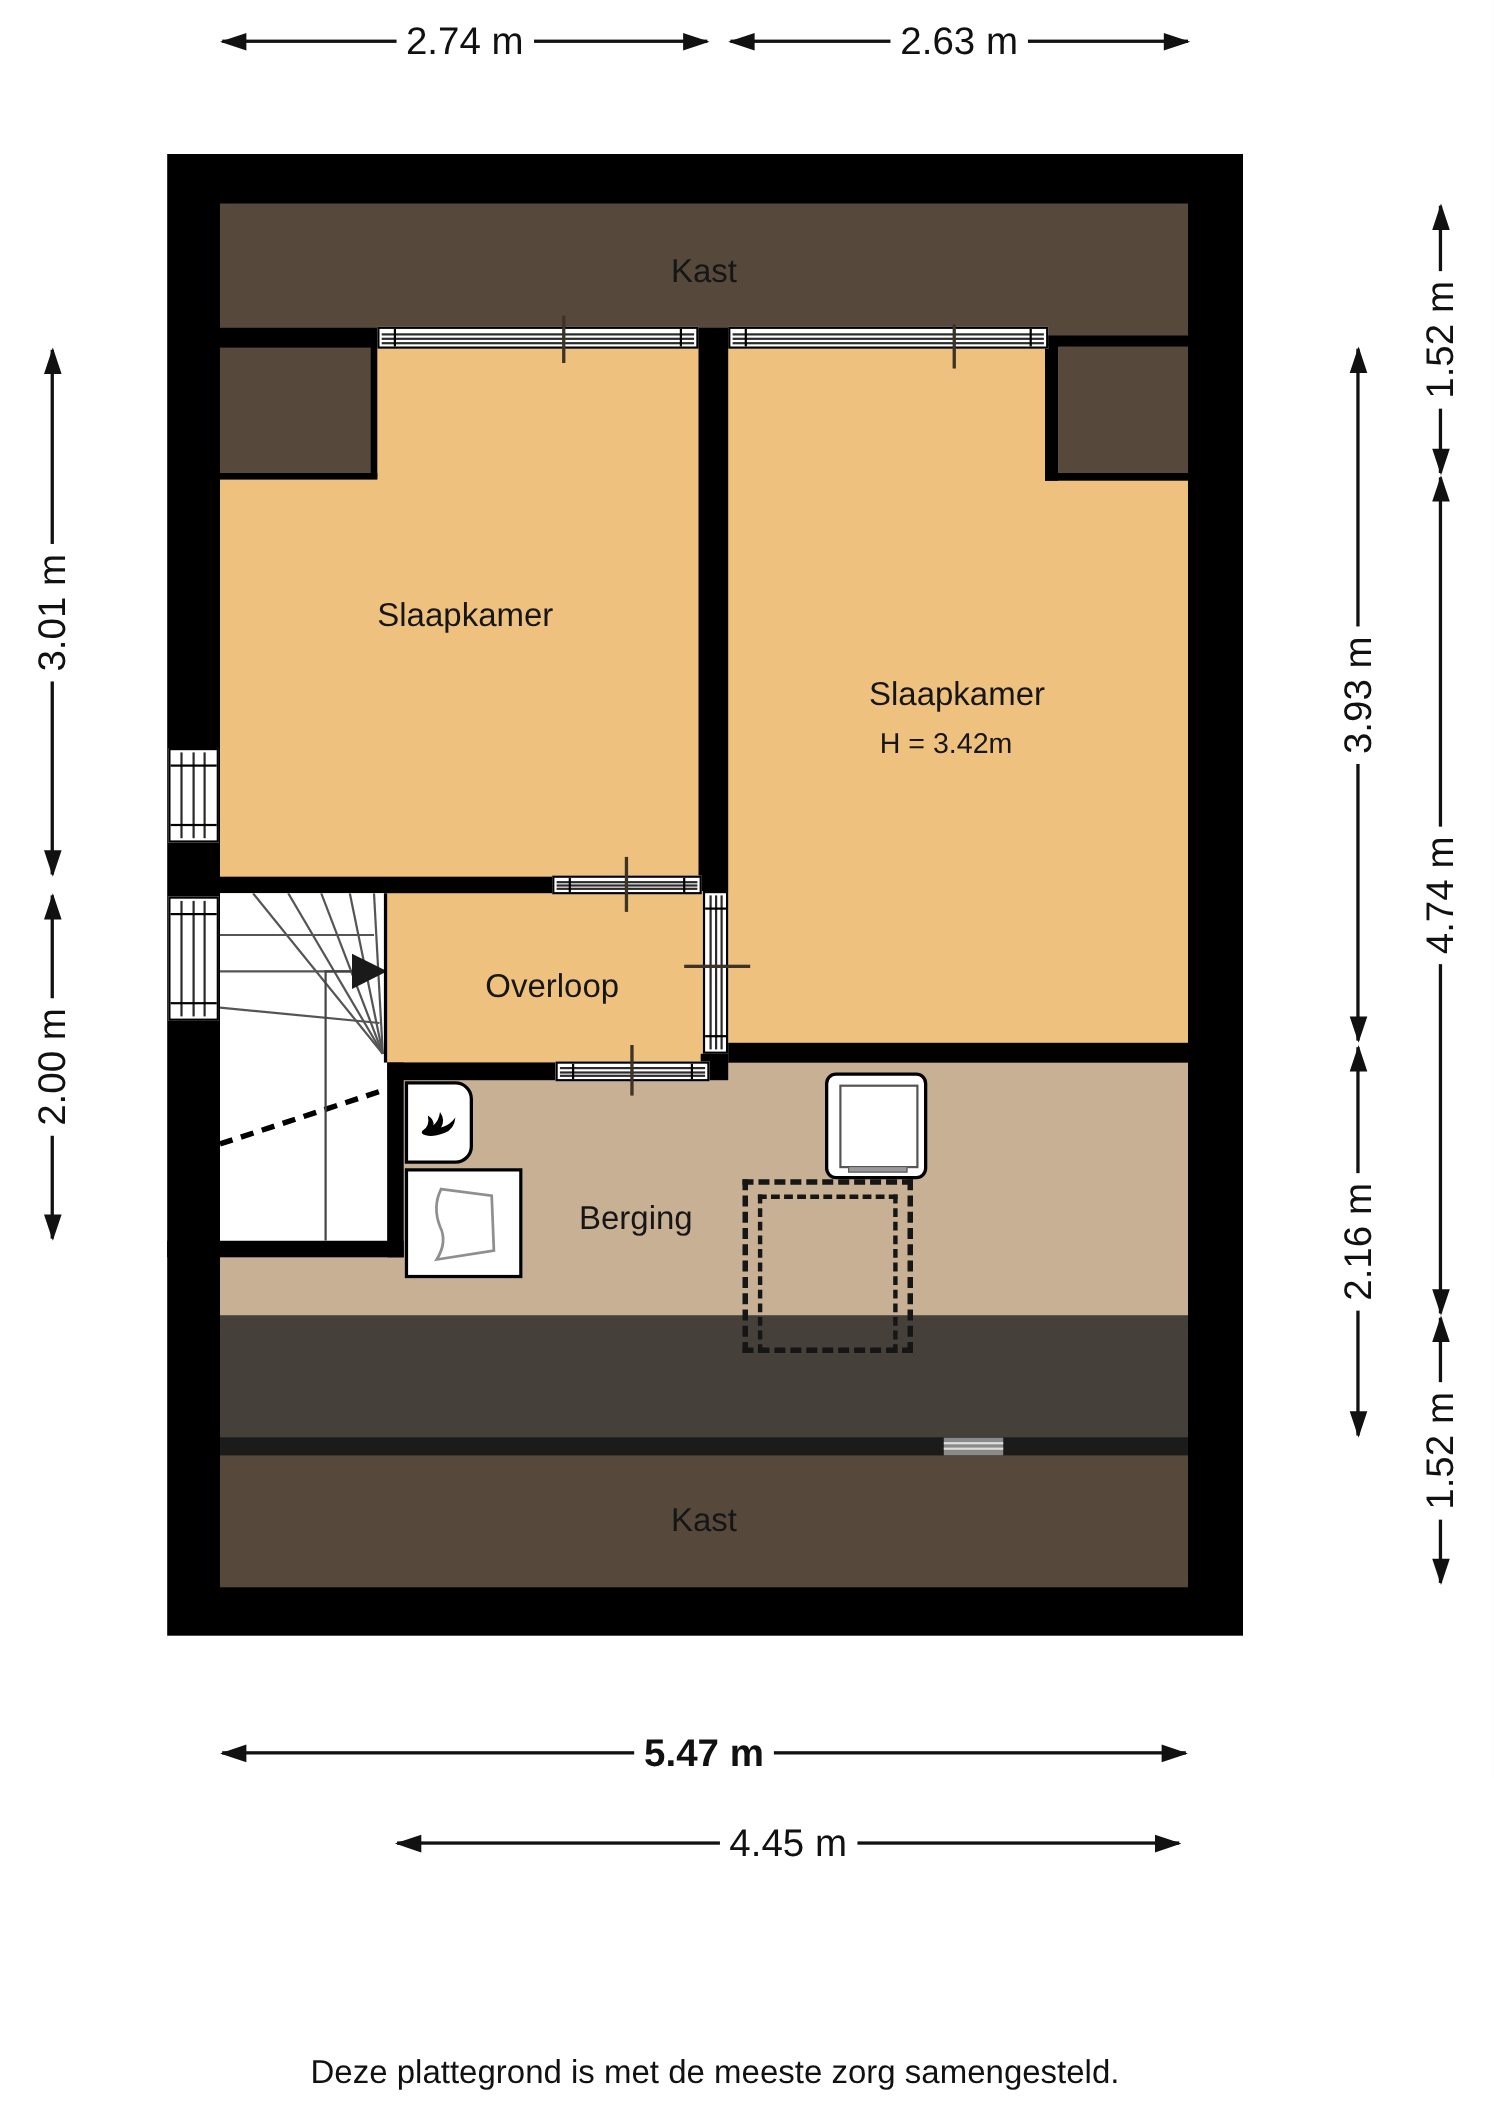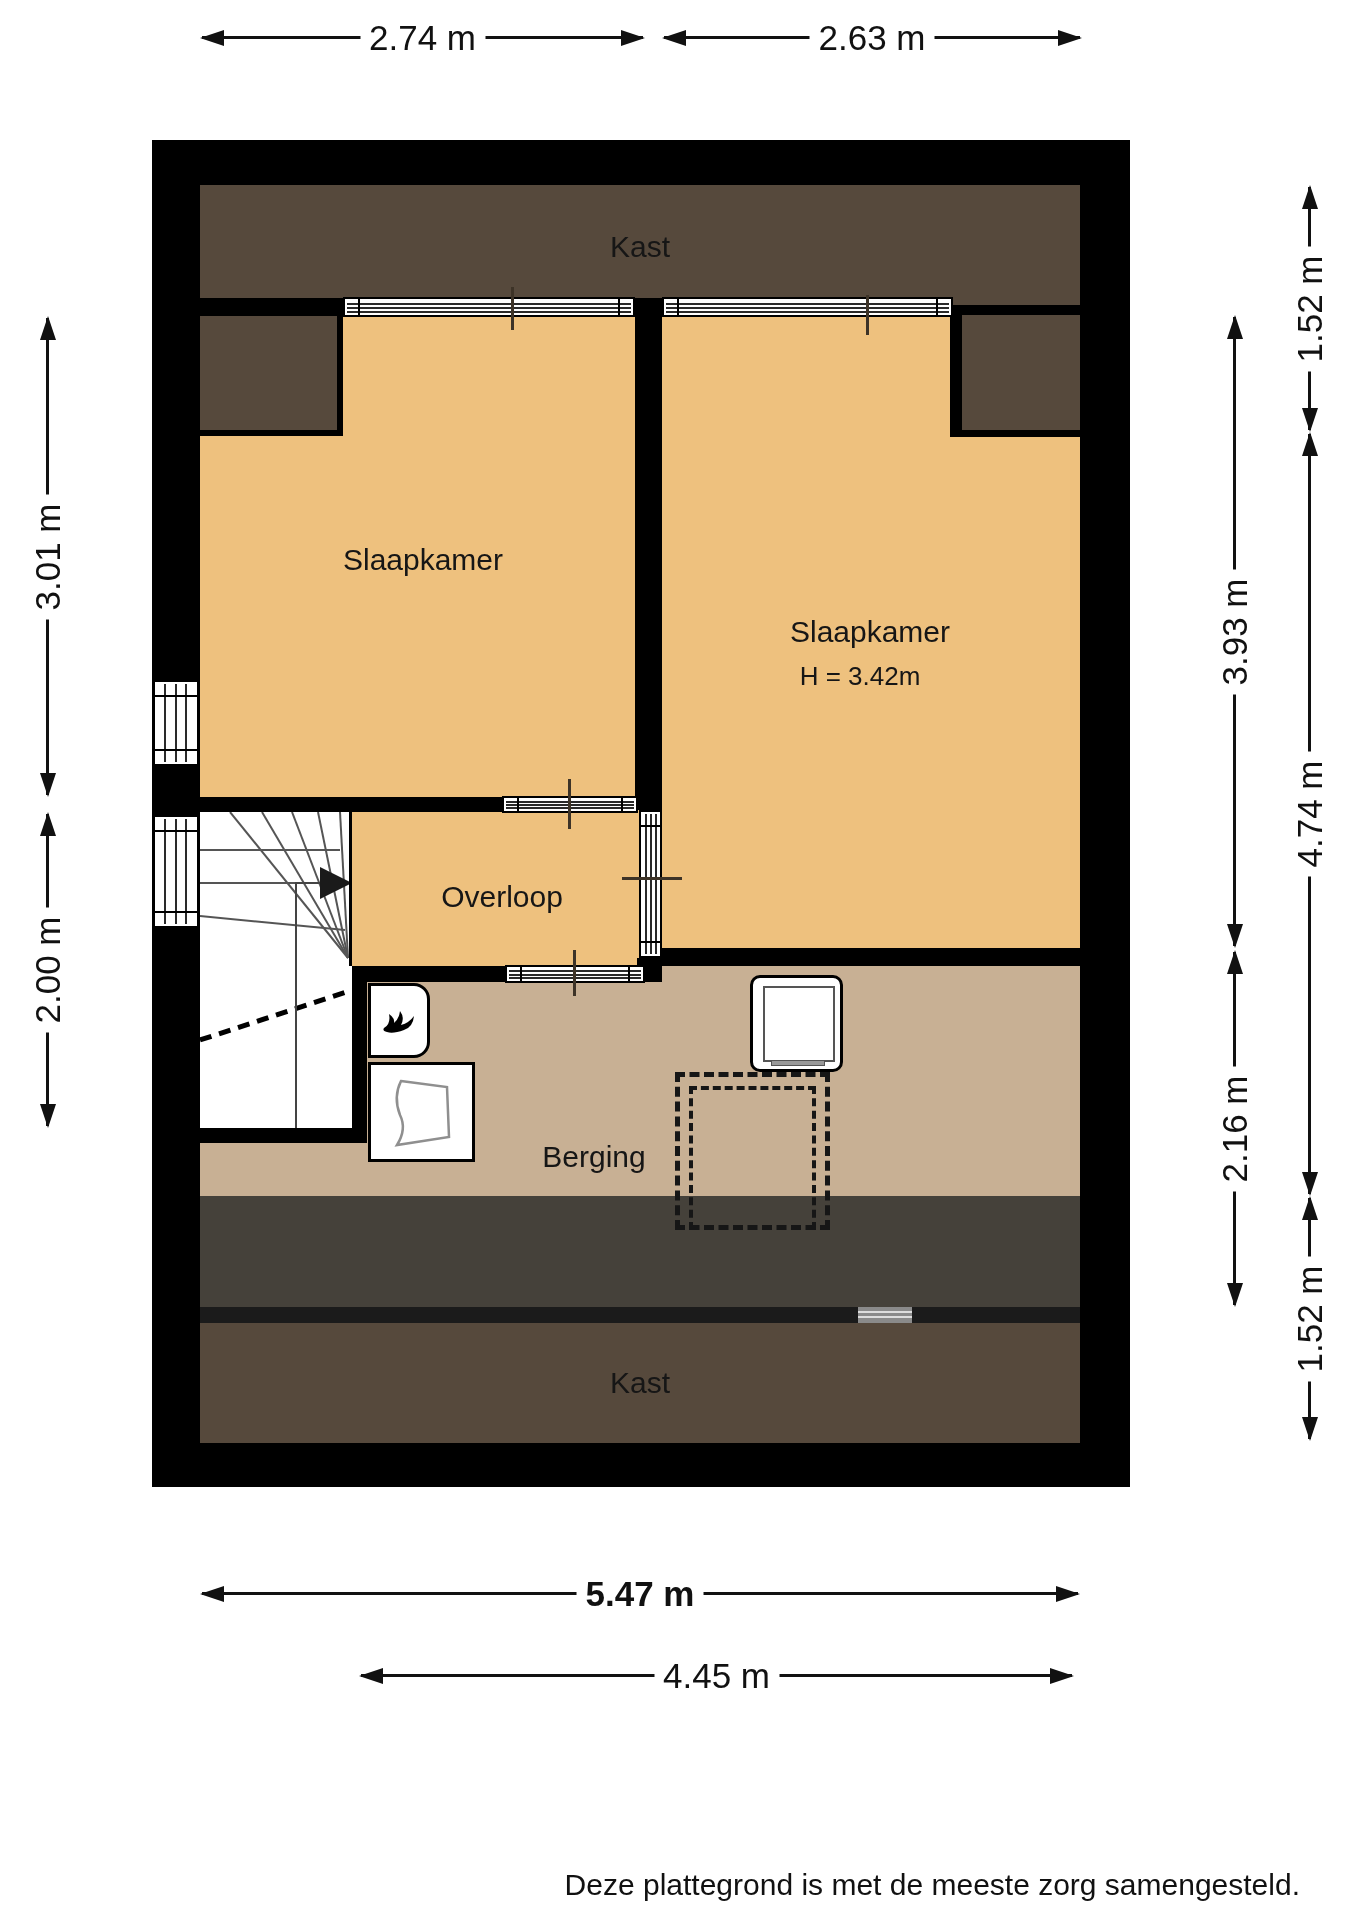--- a/index.html
+++ b/index.html
@@ -177,21 +177,21 @@
   </div>
 
   <div class="dashed-outer" style="left:675px;top:1072px;width:155px;height:158px;"></div>
   <div class="dashed-inner" style="left:689px;top:1086px;width:127px;height:144px;"></div>
 
   <div class="rlabel" style="left:640px;top:247px;">Kast</div>
   <div class="rlabel" style="left:423px;top:560px;">Slaapkamer</div>
   <div class="rlabel" style="left:870px;top:632px;">Slaapkamer</div>
   <div class="rlabel small" style="left:860px;top:676px;">H = 3.42m</div>
   <div class="rlabel" style="left:502px;top:897px;">Overloop</div>
-  <div class="rlabel" style="left:578px;top:1157px;margin-left:16px;">Berging</div>
+  <div class="rlabel" style="left:578px;top:1108px;">Berging</div>
   <div class="rlabel" style="left:640px;top:1383px;">Kast</div>
 
   <div class="dim dim-h" style="left:200px;top:18px;width:445px;">
     <div class="ln"></div>
       <div class="ah-l"></div>
       <div class="ah-r"></div>
     <span class="lb">2.74 m</span>
   </div>
   <div class="dim dim-h" style="left:662px;top:18px;width:420px;">
     <div class="ln"></div>
@@ -251,15 +251,15 @@
       <div class="ah-r"></div>
     <span class="lb">5.47 m</span>
   </div>
   <div class="dim dim-h" style="left:359px;top:1656px;width:715px;">
     <div class="ln"></div>
       <div class="ah-l"></div>
       <div class="ah-r"></div>
     <span class="lb">4.45 m</span>
   </div>
 
-  <div class="footer-line" style="top:1868px;text-align:right;">Deze plattegrond is met de meeste zorg samengesteld.</div>
+  <div class="footer-line" style="top:1868px;">Deze plattegrond is met de meeste zorg samengesteld.</div>
 
 </div>
 
 </body></html>

